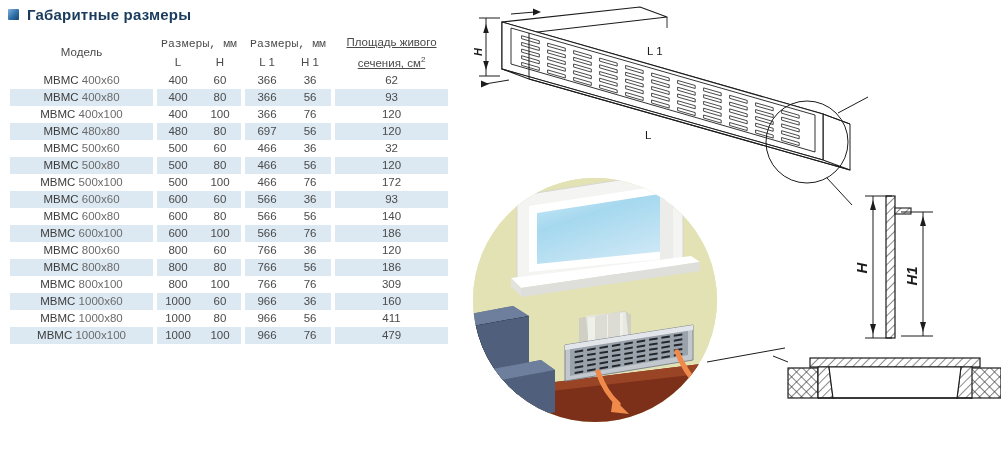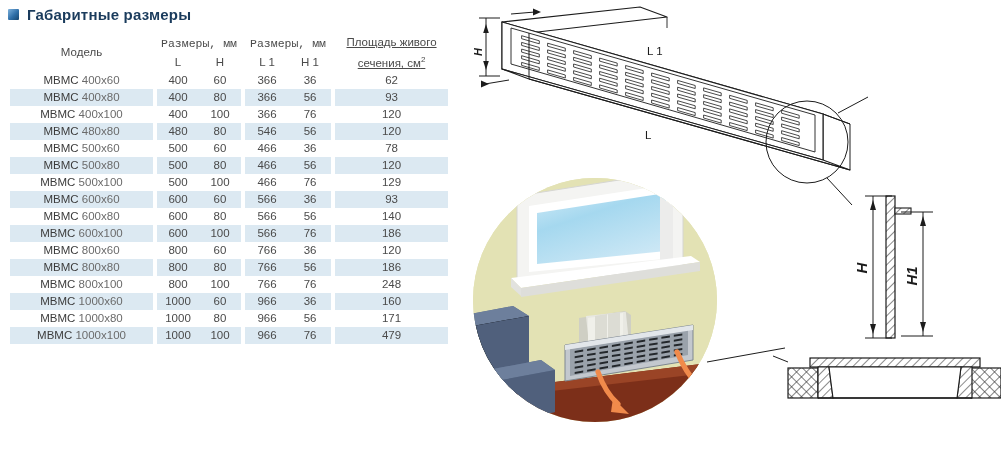--- a/index.html
+++ b/index.html
@@ -126,35 +126,35 @@
             <td class="c-h1">76</td>
             <td class="gap"></td>
             <td class="c-area">120</td>
           </tr>
           <tr class="even">
             <td class="c-model"><span class="m-pref">МВМС </span><span class="m-size">480x80</span></td>
             <td class="gap"></td>
             <td class="c-l">480</td>
             <td class="c-h">80</td>
             <td class="gap"></td>
-            <td class="c-l1">546</td>
+            <td class="c-l1">697</td>
             <td class="c-h1">56</td>
             <td class="gap"></td>
             <td class="c-area">120</td>
           </tr>
           <tr class="odd">
             <td class="c-model"><span class="m-pref">МВМС </span><span class="m-size">500x60</span></td>
             <td class="gap"></td>
             <td class="c-l">500</td>
             <td class="c-h">60</td>
             <td class="gap"></td>
             <td class="c-l1">466</td>
             <td class="c-h1">36</td>
             <td class="gap"></td>
-            <td class="c-area">78</td>
+            <td class="c-area">32</td>
           </tr>
           <tr class="even">
             <td class="c-model"><span class="m-pref">МВМС </span><span class="m-size">500x80</span></td>
             <td class="gap"></td>
             <td class="c-l">500</td>
             <td class="c-h">80</td>
             <td class="gap"></td>
             <td class="c-l1">466</td>
             <td class="c-h1">56</td>
             <td class="gap"></td>
@@ -162,21 +162,21 @@
           </tr>
           <tr class="odd">
             <td class="c-model"><span class="m-pref">МВМС </span><span class="m-size">500x100</span></td>
             <td class="gap"></td>
             <td class="c-l">500</td>
             <td class="c-h">100</td>
             <td class="gap"></td>
             <td class="c-l1">466</td>
             <td class="c-h1">76</td>
             <td class="gap"></td>
-            <td class="c-area">129</td>
+            <td class="c-area">172</td>
           </tr>
           <tr class="even">
             <td class="c-model"><span class="m-pref">МВМС </span><span class="m-size">600x60</span></td>
             <td class="gap"></td>
             <td class="c-l">600</td>
             <td class="c-h">60</td>
             <td class="gap"></td>
             <td class="c-l1">566</td>
             <td class="c-h1">36</td>
             <td class="gap"></td>
@@ -228,21 +228,21 @@
           </tr>
           <tr class="odd">
             <td class="c-model"><span class="m-pref">МВМС </span><span class="m-size">800x100</span></td>
             <td class="gap"></td>
             <td class="c-l">800</td>
             <td class="c-h">100</td>
             <td class="gap"></td>
             <td class="c-l1">766</td>
             <td class="c-h1">76</td>
             <td class="gap"></td>
-            <td class="c-area">248</td>
+            <td class="c-area">309</td>
           </tr>
           <tr class="even">
             <td class="c-model"><span class="m-pref">МВМС </span><span class="m-size">1000x60</span></td>
             <td class="gap"></td>
             <td class="c-l">1000</td>
             <td class="c-h">60</td>
             <td class="gap"></td>
             <td class="c-l1">966</td>
             <td class="c-h1">36</td>
             <td class="gap"></td>
@@ -250,21 +250,21 @@
           </tr>
           <tr class="odd">
             <td class="c-model"><span class="m-pref">МВМС </span><span class="m-size">1000x80</span></td>
             <td class="gap"></td>
             <td class="c-l">1000</td>
             <td class="c-h">80</td>
             <td class="gap"></td>
             <td class="c-l1">966</td>
             <td class="c-h1">56</td>
             <td class="gap"></td>
-            <td class="c-area">171</td>
+            <td class="c-area">411</td>
           </tr>
           <tr class="even">
             <td class="c-model"><span class="m-pref">МВМС </span><span class="m-size">1000x100</span></td>
             <td class="gap"></td>
             <td class="c-l">1000</td>
             <td class="c-h">100</td>
             <td class="gap"></td>
             <td class="c-l1">966</td>
             <td class="c-h1">76</td>
             <td class="gap"></td>

